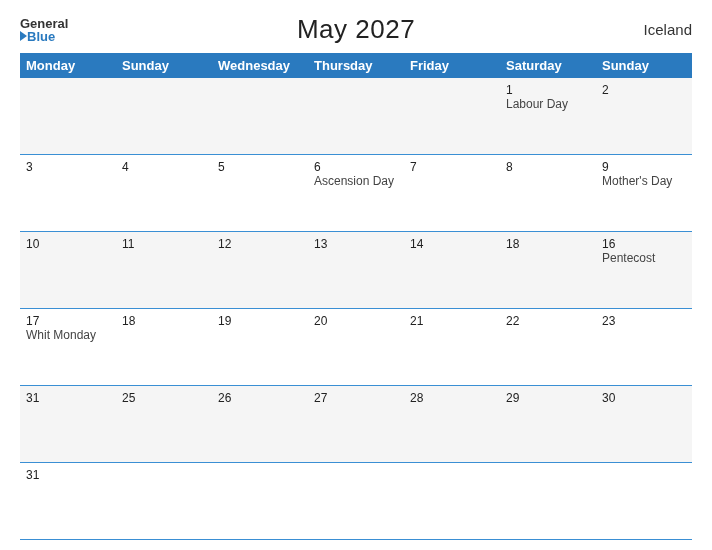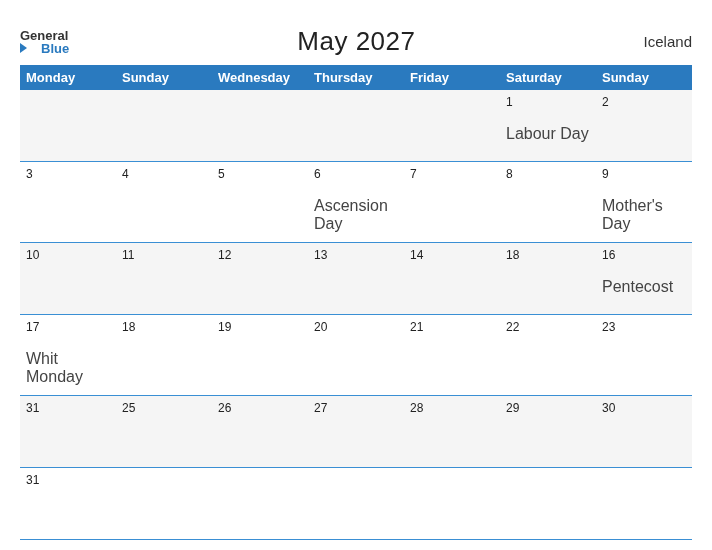--- a/index.html
+++ b/index.html
@@ -6,21 +6,21 @@
     body {
       width: 712px;
       height: 550px;
       background: #fff;
       font-family: Arial, sans-serif;
       overflow: hidden;
     }
     .page {
       width: 712px;
       height: 550px;
-      padding: 26px 20px 10px 20px;
+      padding: 14px 20px 10px 20px;
       display: flex;
       flex-direction: column;
     }
     
     .header {
       display: flex;
       align-items: center;
       justify-content: space-between;
       margin-bottom: 8px;
     }
@@ -34,21 +34,21 @@
       font-weight: bold;
       color: #333;
       letter-spacing: 0;
     }
     .logo-blue {
       font-size: 13px;
       font-weight: bold;
       color: #2a7abf;
       display: flex;
       align-items: center;
-      gap: 14px;
+      gap: 0;
     }
     .logo-triangle {
       width: 0;
       height: 0;
       border-left: 7px solid #2a7abf;
       border-top: 5px solid transparent;
       border-bottom: 5px solid transparent;
       display: inline-block;
     }
     .calendar-title {
@@ -98,23 +98,23 @@
       background: #fff;
     }
     .day-num {
       display: block;
       font-size: 12px;
       color: #222;
       font-weight: 400;
     }
     .holiday {
       display: block;
-      font-size: 16px;
+      font-size: 12px;
       color: #444;
-      margin-top: 16px;
+      margin-top: 0;
     }
     .empty-cell {
       background: #f5f5f5;
     }
     
     .last-row td {
       border-bottom: 2px solid #3a8fd4;
     }
   </style>
 </head>

